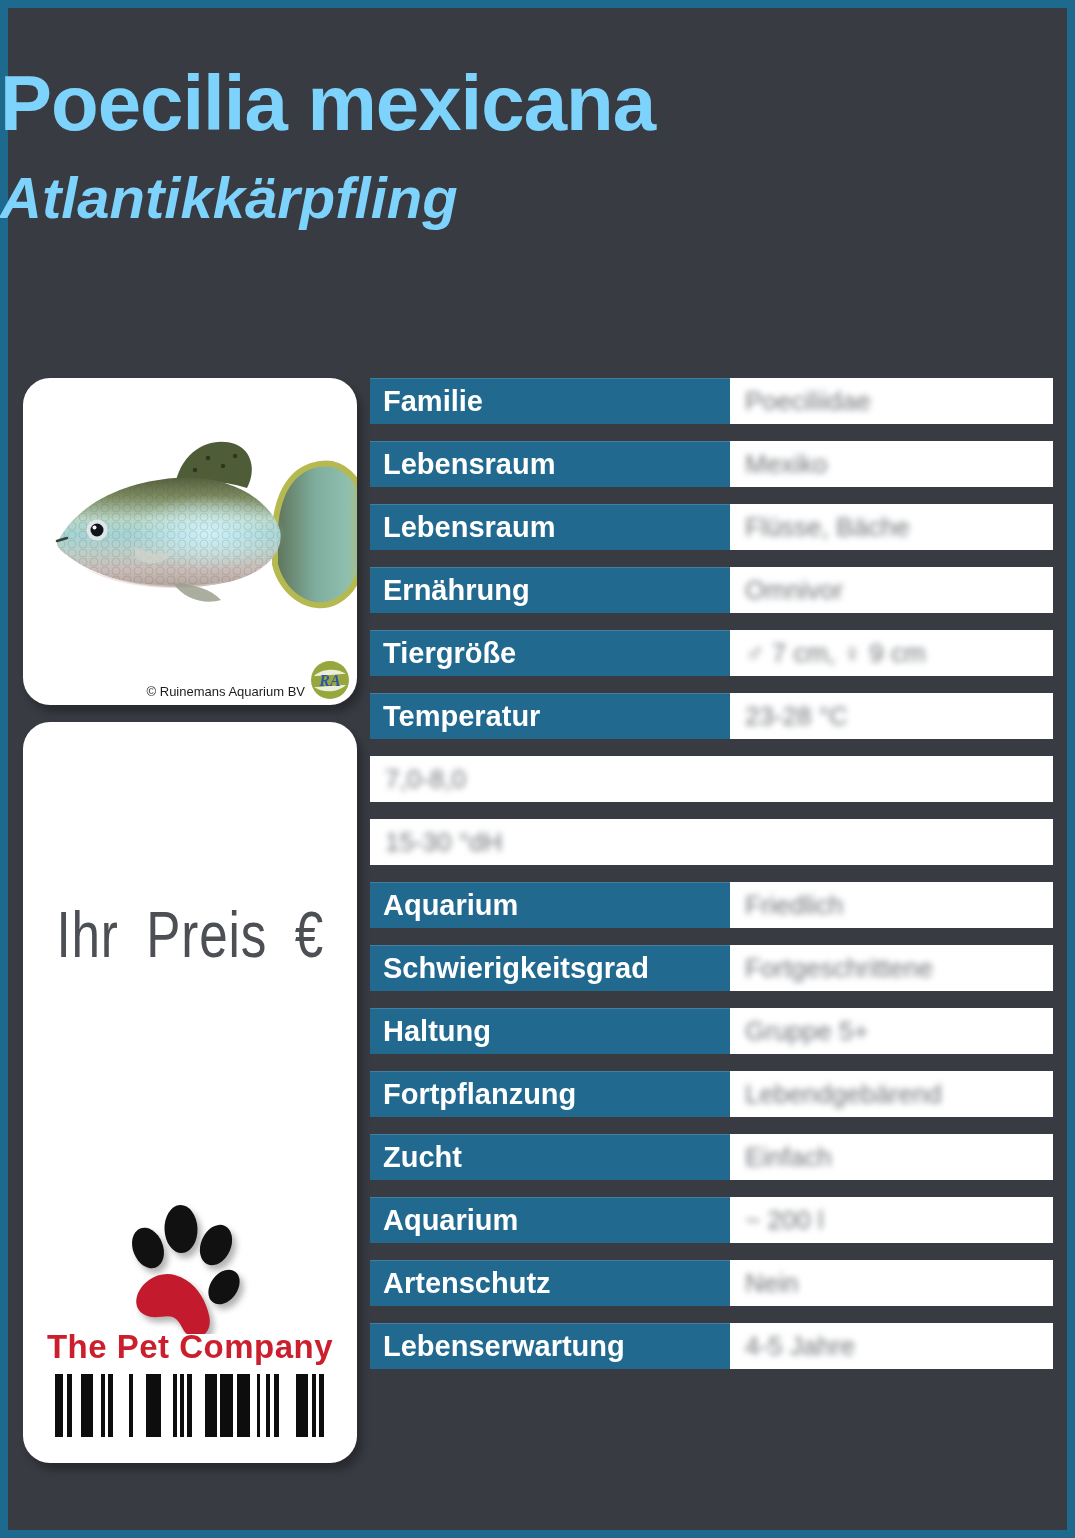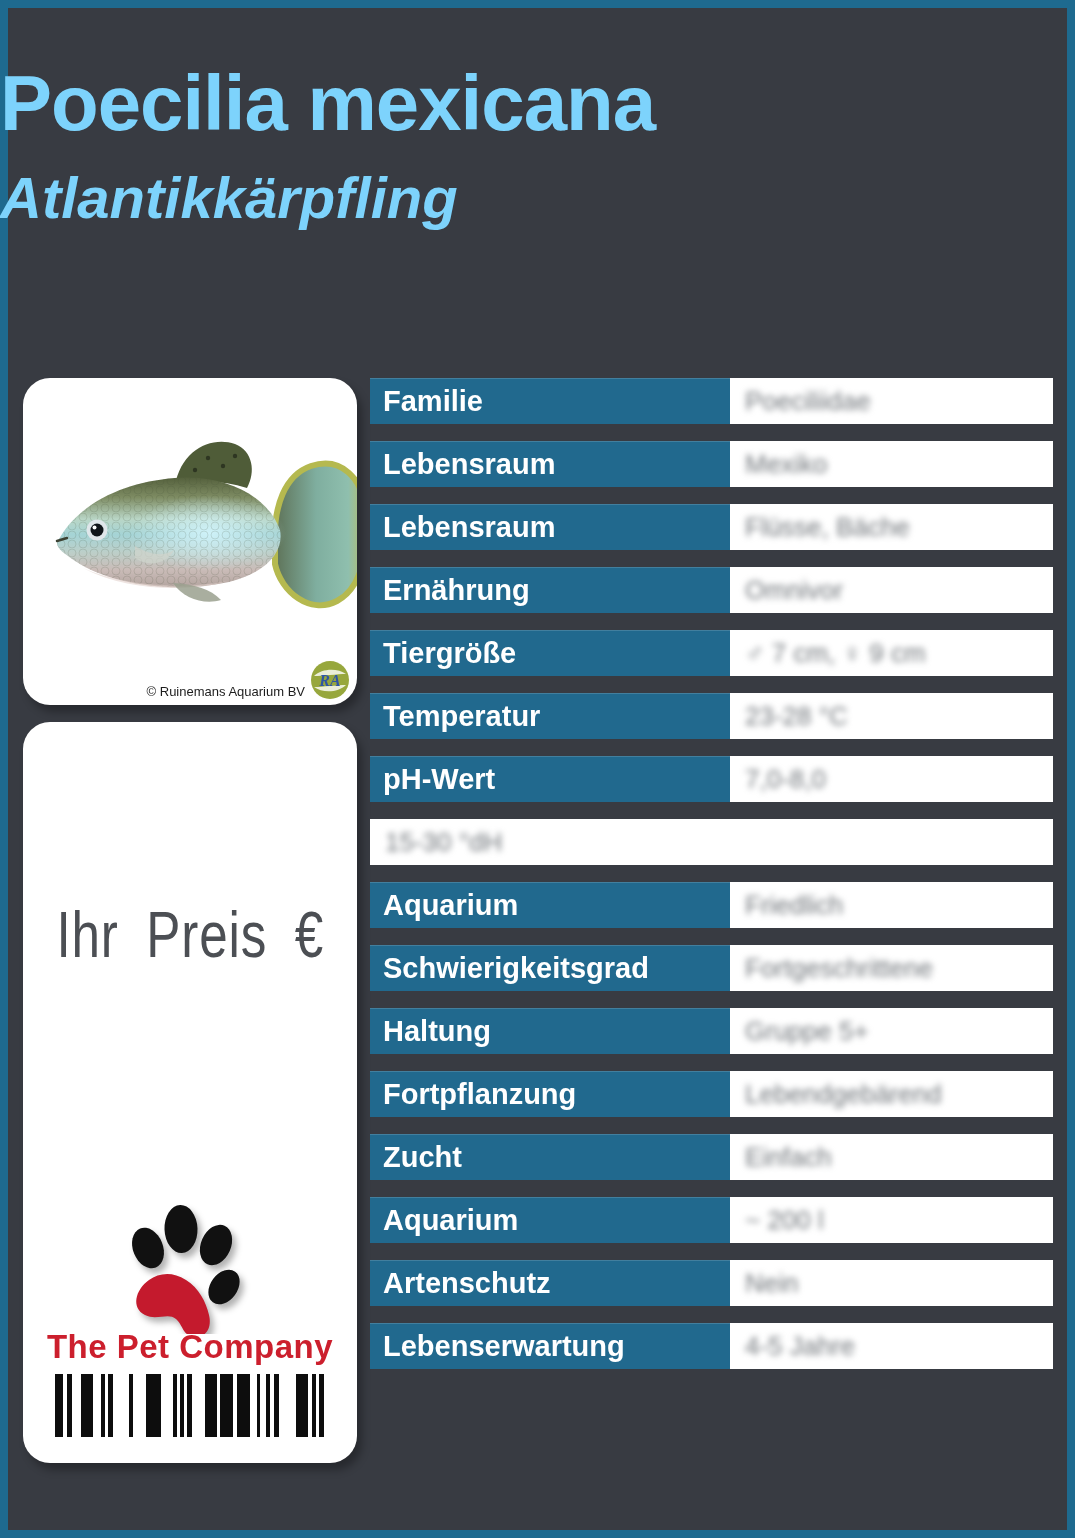--- a/index.html
+++ b/index.html
@@ -167,21 +167,20 @@
     <div class="spec-label">Tiergröße</div>
     <div class="spec-value"><span class="spec-value-text">♂ 7 cm, ♀ 9 cm</span></div>
   </div>
 
   <div class="spec-row">
     <div class="spec-label">Temperatur</div>
     <div class="spec-value"><span class="spec-value-text">23-28 °C</span></div>
   </div>
 
   <div class="spec-row">
-    <div class="spec-label">pH-Wert</div>
     <div class="spec-value"><span class="spec-value-text">7,0-8,0</span></div>
   </div>
 
   <div class="spec-row">
     <div class="spec-value"><span class="spec-value-text">15-30 °dH</span></div>
   </div>
 
   <div class="spec-row">
     <div class="spec-label">Aquarium</div>
     <div class="spec-value"><span class="spec-value-text">Friedlich</span></div>

